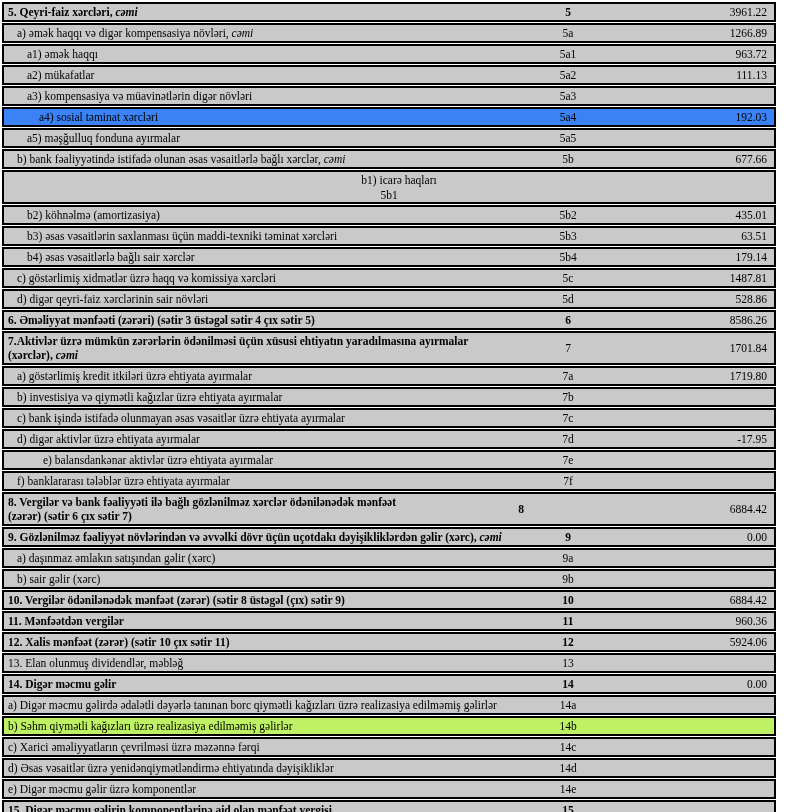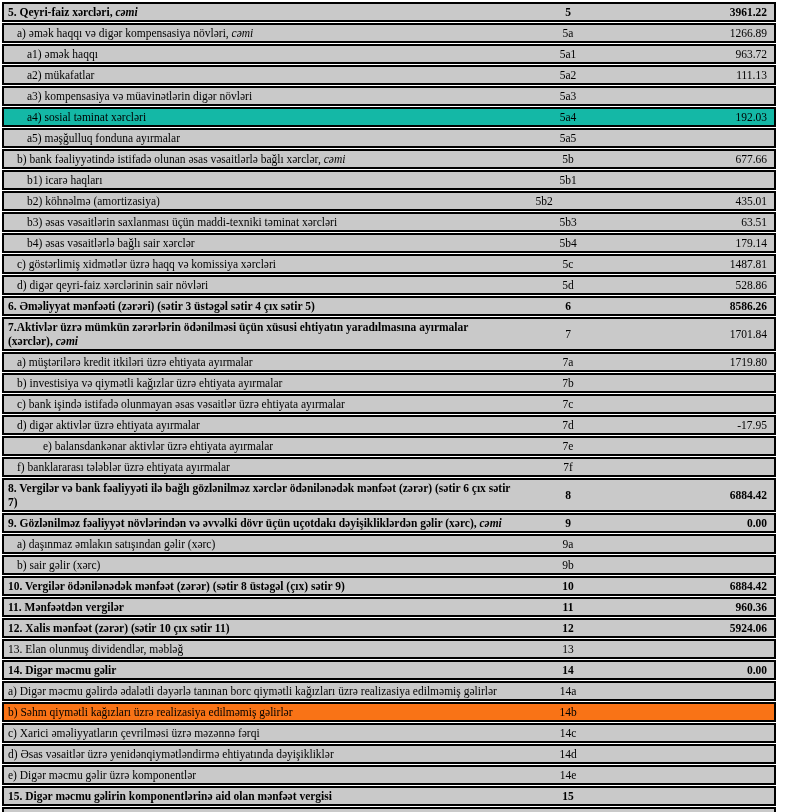--- a/index.html
+++ b/index.html
@@ -11,21 +11,21 @@
     margin-bottom:1px;font-size:11.5px;line-height:14px;
     min-height:15px;box-sizing:border-box;
   }
   .desc{flex:1;padding:1px 3px 1px 4px;}
   .code{width:106px;flex:none;text-align:center;}
   .val{width:146px;flex:none;text-align:right;padding-right:7px;}
   .i1 .desc{padding-left:13px;}
   .i2 .desc{padding-left:23px;}
   .lb .desc{font-weight:bold;}
   .cb .code{font-weight:bold;}
-  .vb .val{font-weight:bold;}
+  .vb .val{font-weight:normal;}
   .em{font-style:italic;}
 </style>
 </head>
 <body>
 
 <div id="fintable">
   <div class="row i0 lb cb vb" style="background: rgb(201, 201, 201); border-color: rgb(0, 0, 0);">
     <div class="desc"><span>5. Qeyri-faiz xərcləri, </span><span class="em">cəmi</span></div>
     <div class="code">5</div>
     <div class="val">3961.22</div>
@@ -48,45 +48,45 @@
     <div class="code">5a2</div>
     <div class="val">111.13</div>
   </div>
 
   <div class="row i2" style="background: rgb(201, 201, 201); border-color: rgb(0, 0, 0);">
     <div class="desc"><span>a3) kompensasiya və müavinətlərin digər növləri</span><span class="em"></span></div>
     <div class="code">5a3</div>
     <div class="val"></div>
   </div>
 
-  <div class="row i2" style="background: #14b8a6; border-color: rgb(0, 0, 0);">
+  <div class="row i2" style="background: #3b82f6; border-color: rgb(0, 0, 0); padding-left: 12px;">
     <div class="desc"><span>a4) sosial təminat xərcləri</span><span class="em"></span></div>
     <div class="code">5a4</div>
     <div class="val">192.03</div>
   </div>
 
   <div class="row i2" style="background: rgb(201, 201, 201); border-color: rgb(0, 0, 0);">
     <div class="desc"><span>a5) məşğulluq fonduna ayırmalar</span><span class="em"></span></div>
     <div class="code">5a5</div>
     <div class="val"></div>
   </div>
 
   <div class="row i1" style="background: rgb(201, 201, 201); border-color: rgb(0, 0, 0);">
     <div class="desc"><span>b) bank fəaliyyətində istifadə olunan əsas vəsaitlərlə bağlı xərclər, </span><span class="em">cəmi</span></div>
     <div class="code">5b</div>
     <div class="val">677.66</div>
   </div>
 
-  <div class="row i2" style="background: rgb(201, 201, 201); border-color: rgb(0, 0, 0);">
+  <div class="row i2" style="background: rgb(201, 201, 201); border-color: rgb(0, 0, 0); flex-direction: column;">
     <div class="desc"><span>b1) icarə haqları</span><span class="em"></span></div>
     <div class="code">5b1</div>
     <div class="val"></div>
   </div>
 
-  <div class="row i2" style="background: rgb(201, 201, 201); border-color: rgb(0, 0, 0); gap: 24px;">
+  <div class="row i2" style="background: rgb(201, 201, 201); border-color: rgb(0, 0, 0);">
     <div class="desc"><span>b2) köhnəlmə (amortizasiya)</span><span class="em"></span></div>
     <div class="code">5b2</div>
     <div class="val">435.01</div>
   </div>
 
   <div class="row i2" style="background: rgb(201, 201, 201); border-color: rgb(0, 0, 0);">
     <div class="desc"><span>b3) əsas vəsaitlərin saxlanması üçün maddi-texniki təminat xərcləri</span><span class="em"></span></div>
     <div class="code">5b3</div>
     <div class="val">63.51</div>
   </div>
@@ -115,21 +115,21 @@
     <div class="val">8586.26</div>
   </div>
 
   <div class="row i0 lb" style="background: rgb(201, 201, 201); border-color: rgb(0, 0, 0);">
     <div class="desc"><span>7.Aktivlər üzrə mümkün zərərlərin ödənilməsi üçün xüsusi ehtiyatın yaradılmasına ayırmalar (xərclər), </span><span class="em">cəmi</span></div>
     <div class="code">7</div>
     <div class="val">1701.84</div>
   </div>
 
   <div class="row i1" style="background: rgb(201, 201, 201); border-color: rgb(0, 0, 0);">
-    <div class="desc"><span>a) müştərilərə kredit itkiləri üzrə ehtiyata ayırmalar</span><span class="em"></span></div>
+    <div class="desc"><span>a) göstərlimiş kredit itkiləri üzrə ehtiyata ayırmalar</span><span class="em"></span></div>
     <div class="code">7a</div>
     <div class="val">1719.80</div>
   </div>
 
   <div class="row i1" style="background: rgb(201, 201, 201); border-color: rgb(0, 0, 0);">
     <div class="desc"><span>b) investisiya və qiymətli kağızlar üzrə ehtiyata ayırmalar</span><span class="em"></span></div>
     <div class="code">7b</div>
     <div class="val"></div>
   </div>
 
@@ -150,21 +150,21 @@
     <div class="code">7e</div>
     <div class="val"></div>
   </div>
 
   <div class="row i1" style="background: rgb(201, 201, 201); border-color: rgb(0, 0, 0);">
     <div class="desc"><span>f) banklararası tələblər üzrə ehtiyata ayırmalar</span><span class="em"></span></div>
     <div class="code">7f</div>
     <div class="val"></div>
   </div>
 
-  <div class="row i0 lb cb vb" style="background: rgb(201, 201, 201); border-color: rgb(0, 0, 0);">
+  <div class="row i0 lb cb vb" style="background: rgb(201, 201, 201); border-color: rgb(0, 0, 0); gap: 47px;">
     <div class="desc"><span>8. Vergilər və bank fəaliyyəti ilə bağlı gözlənilməz xərclər ödənilənədək mənfəət (zərər) (sətir 6 çıx sətir 7)</span><span class="em"></span></div>
     <div class="code">8</div>
     <div class="val">6884.42</div>
   </div>
 
   <div class="row i0 lb cb vb" style="background: rgb(201, 201, 201); border-color: rgb(0, 0, 0);">
     <div class="desc"><span>9. Gözlənilməz fəaliyyət növlərindən və əvvəlki dövr üçün uçotdakı dəyişikliklərdən gəlir (xərc), </span><span class="em">cəmi</span></div>
     <div class="code">9</div>
     <div class="val">0.00</div>
   </div>
@@ -210,21 +210,21 @@
     <div class="code">14</div>
     <div class="val">0.00</div>
   </div>
 
   <div class="row i0" style="background: rgb(201, 201, 201); border-color: rgb(0, 0, 0);">
     <div class="desc"><span>a) Digər məcmu gəlirdə ədalətli dəyərlə tanınan borc qiymətli kağızları üzrə realizasiya edilməmiş gəlirlər</span><span class="em"></span></div>
     <div class="code">14a</div>
     <div class="val"></div>
   </div>
 
-  <div class="row i0" style="background: #f97316; border-color: rgb(0, 0, 0);">
+  <div class="row i0" style="background: #bef264; border-color: rgb(0, 0, 0);">
     <div class="desc"><span>b) Səhm qiymətli kağızları üzrə realizasiya edilməmiş gəlirlər</span><span class="em"></span></div>
     <div class="code">14b</div>
     <div class="val"></div>
   </div>
 
   <div class="row i0" style="background: rgb(201, 201, 201); border-color: rgb(0, 0, 0);">
     <div class="desc"><span>c) Xarici əməliyyatların çevrilməsi üzrə məzənnə fərqi</span><span class="em"></span></div>
     <div class="code">14c</div>
     <div class="val"></div>
   </div>

